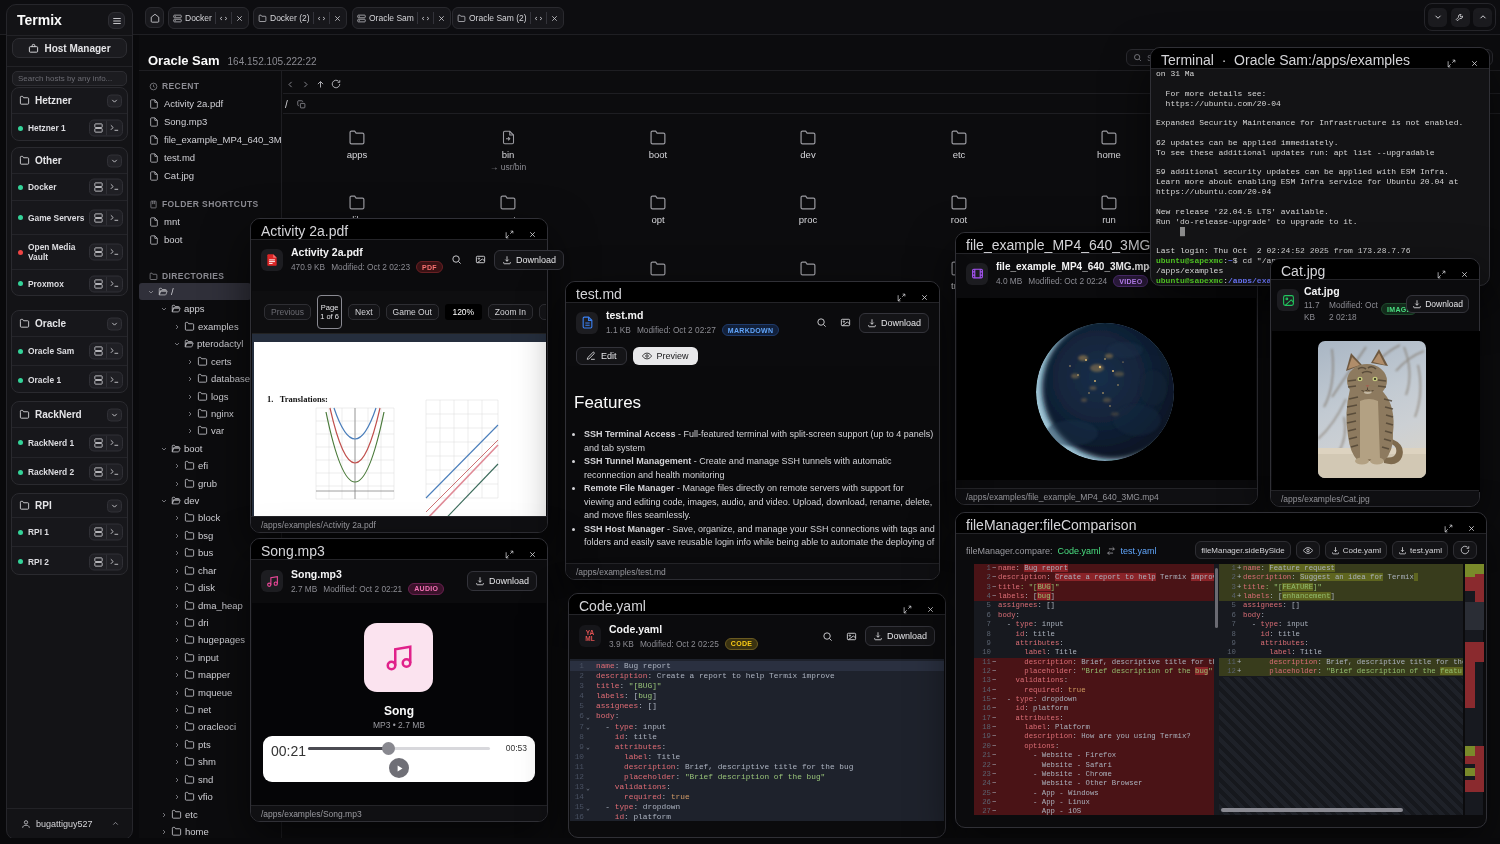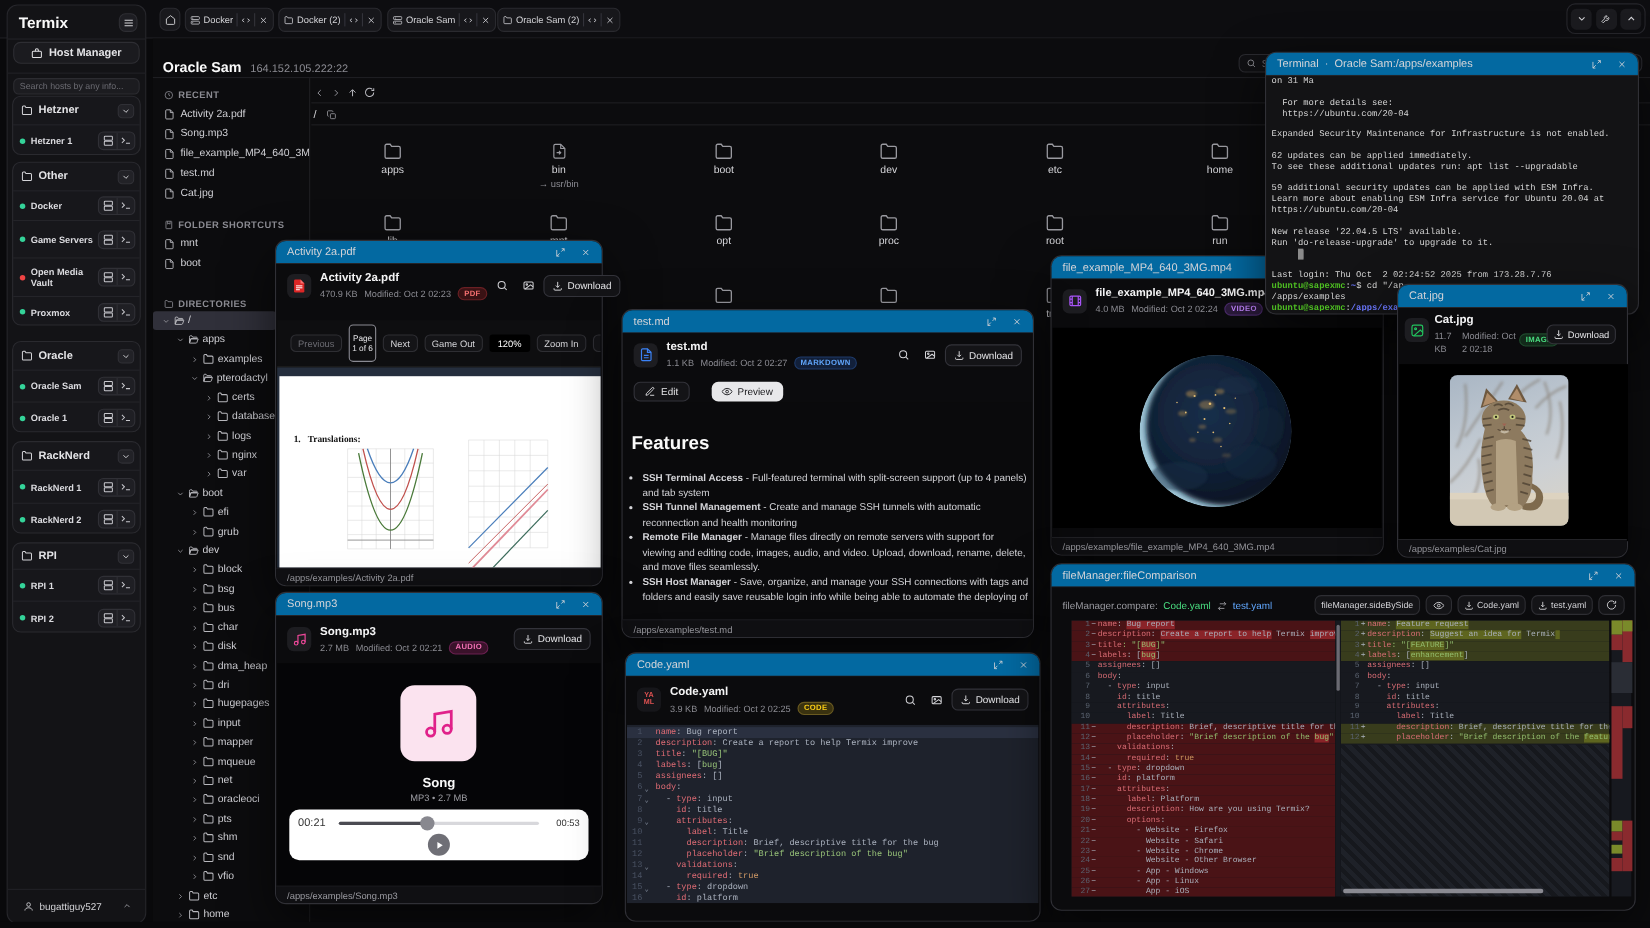--- a/index.html
+++ b/index.html
@@ -40,21 +40,21 @@
 .titem{display:flex;align-items:center;gap:3px;color:#cfcfd4;white-space:nowrap}
 .titem .cv{color:#9a9aa0}
 
 .fold{position:absolute;width:100px;text-align:center;color:#d6d6da;font-size:9.5px}
 .fold .sub{color:#8b8b92;font-size:8.5px;margin-top:2px}
 .fold svg{margin:0 auto 4px}
 #btm{position:absolute;left:144px;right:0;bottom:6px;height:16px;border-top:1px solid #1e1e22;font-size:9px;color:#9a9aa0;display:flex;align-items:center;padding-left:6px}
 #msearch{position:absolute;right:7px;top:14px;width:367px;height:17px;background:#101013;border:1px solid #2a2a2f;border-radius:6px;display:flex;align-items:center;gap:5px;padding:0 6px;font-size:9px;color:#6b6b72}
 
 .win{position:absolute;background:#0b0b0d;border:1px solid #303036;border-radius:10px;box-shadow:0 18px 45px rgba(0,0,0,.6)}
-.wtb{position:absolute;left:0;top:0;right:0;height:21px;background:#0369a1;border-bottom:1px solid #242428;border-radius:9px 9px 0 0;display:flex;align-items:center;padding:0 10px;font-size:10px;color:#d4d4d8}
+.wtb{position:absolute;left:0;top:0;right:0;height:21px;background:#000000;border-bottom:1px solid #242428;border-radius:9px 9px 0 0;display:flex;align-items:flex-end;padding:0 10px;font-size:14px;color:#d4d4d8}
 .wtb .wic{margin-left:auto;display:flex;gap:14px;align-items:center;color:#d4d4d8}
 .fhd{position:absolute;left:0;right:0;display:flex;align-items:center;padding:0 10px;gap:8px}
 .ftile{width:22px;height:22px;border-radius:6px;background:#1d1d21;display:flex;align-items:center;justify-content:center;flex:none}
 .fname{font-size:10.5px;font-weight:bold;color:#f4f4f5;line-height:13px}
 .fmeta{font-size:8.3px;color:#8b8b92;margin-top:2px;display:flex;align-items:center;gap:6px;white-space:nowrap}
 .badge{font-size:7px;font-weight:bold;border-radius:7px;padding:1.5px 5px;letter-spacing:.3px}
 .dlbtn{height:20px;border:1px solid #33333a;border-radius:6px;background:#141417;display:flex;align-items:center;gap:4px;padding:0 7px;font-size:9px;color:#e4e4e7;flex:none}
 .wfoot{position:absolute;left:0;right:0;bottom:0;height:16px;border-top:1px solid #242428;display:flex;align-items:center;padding:0 10px;font-size:8.5px;color:#9a9aa0;background:#101013;border-radius:0 0 9px 9px}
 .hic{color:#c8c8cd;display:flex;align-items:center}
 .pbtn{height:16px;border:1px solid #2e2e33;border-radius:5px;background:#141417;display:flex;align-items:center;padding:0 6px;font-size:8.5px;color:#d4d4d8;flex:none;white-space:nowrap}
@@ -1293,32 +1293,32 @@
         <svg width="11" height="11" viewBox="0 0 24 24" fill="none" stroke="#d4d4d8" stroke-width="2">
           <rect x="3" y="5" width="18" height="14" rx="2"></rect>
           <circle cx="8.5" cy="10" r="1.5"></circle>
           <path d="M21 15l-5-4-11 8"></path>
         </svg>
       </div>
       <div class="dlbtn"><svg width="10" height="10" viewBox="0 0 24 24" fill="none" stroke="#e4e4e7" stroke-width="2">
           <path d="M12 3v12m0 0l-4-4m4 4l4-4M4 17v2a2 2 0 002 2h12a2 2 0 002-2v-2"></path>
         </svg>Download</div>
     </div>
-    <div style="position:absolute;left:10px;top:65px;display:flex;gap:20px">
+    <div style="position:absolute;left:10px;top:65px;display:flex;gap:6px">
       <div style="height:18px;border:1px solid #33333a;border-radius:6px;background:#141417;display:flex;align-items:center;gap:5px;padding:0 9px;font-size:9px;color:#e4e4e7"><svg width="10" height="10" viewBox="0 0 24 24" fill="none" stroke="#e4e4e7" stroke-width="2">
           <path d="M12 20h9"></path>
           <path d="M16.5 3.5a2.1 2.1 0 013 3L7 19l-4 1 1-4z"></path>
         </svg>Edit</div>
       <div style="height:18px;border-radius:6px;background:#e8e8ea;display:flex;align-items:center;gap:5px;padding:0 9px;font-size:9px;color:#18181b"><svg width="10" height="10" viewBox="0 0 24 24" fill="none" stroke="#18181b" stroke-width="2">
           <path d="M1 12s4-7 11-7 11 7 11 7-4 7-11 7-11-7-11-7z"></path>
           <circle cx="12" cy="12" r="3"></circle>
         </svg>Preview</div>
     </div>
     <div style="position:absolute;left:1px;top:84px;right:1px;bottom:16px;background:#0a0a0c;overflow:hidden;padding:27px 2px 0 7px">
-      <div style="font-size:17px;font-weight:bold;color:#fafafa;padding-bottom:7px;margin-bottom:8px">Features</div>
+      <div style="font-size:17px;font-weight:normal;color:#fafafa;padding-bottom:7px;margin-bottom:8px">Features</div>
       <ul style="margin-left:10px;font-size:9px;line-height:13.5px;color:#d4d4d8">
         <li><b>SSH Terminal Access</b> - Full-featured terminal with split-screen support (up to 4 panels) and tab system</li>
         <li><b>SSH Tunnel Management</b> - Create and manage SSH tunnels with automatic reconnection and health monitoring</li>
         <li><b>Remote File Manager</b> - Manage files directly on remote servers with support for viewing and editing code, images, audio, and video. Upload, download, rename, delete, and move files seamlessly.</li>
         <li><b>SSH Host Manager</b> - Save, organize, and manage your SSH connections with tags and folders and easily save reusable login info while being able to automate the deploying of</li>
       </ul>
     </div>
     <div class="wfoot">/apps/examples/test.md</div>
   </div>
 <div class="win" id="wsong" style="left:250px;top:538px;width:298px;height:284px">
@@ -1358,21 +1358,21 @@
       <div style="position:absolute;left:112px;top:20px;width:69px;height:69px;border-radius:13px;background:#fbe3ef;display:flex;align-items:center;justify-content:center">
         <svg width="30" height="30" viewBox="0 0 24 24" fill="none" stroke="#e0218a" stroke-width="2">
           <path d="M9 18V5l12-2v13"></path>
           <circle cx="6" cy="18" r="3"></circle>
           <circle cx="18" cy="16" r="3"></circle>
         </svg>
       </div>
       <div style="position:absolute;left:0;right:0;top:101px;text-align:center;font-size:12px;font-weight:bold;color:#fafafa">Song</div>
       <div style="position:absolute;left:0;right:0;top:117px;text-align:center;font-size:8.5px;color:#9a9aa0">MP3 • 2.7 MB</div>
       <div style="position:absolute;left:11px;right:11px;top:133px;height:46px;border-radius:9px;background:#fff">
-        <span style="position:absolute;left:8px;top:7px;font-size:10px;color:#333">00:21</span>
+        <span style="position:absolute;left:8px;top:7px;font-size:14px;color:#333">00:21</span>
         <span style="position:absolute;right:8px;top:7px;font-size:8.5px;color:#333">00:53</span>
         <div style="position:absolute;left:45px;right:45px;top:11px;height:3px;border-radius:2px;background:#d8d8dc"></div>
         <div style="position:absolute;left:45px;top:11px;width:80px;height:3px;border-radius:2px;background:#4b4b52"></div>
         <div style="position:absolute;left:119px;top:6px;width:13px;height:13px;border-radius:50%;background:#88888f"></div>
         <div style="position:absolute;left:50%;margin-left:-10px;top:22px;width:20px;height:20px;border-radius:50%;background:#6f6f76;display:flex;align-items:center;justify-content:center">
           <svg width="9" height="9" viewBox="0 0 24 24" fill="#fff">
             <path d="M7 4l13 8-13 8z"></path>
           </svg>
         </div>
       </div>

